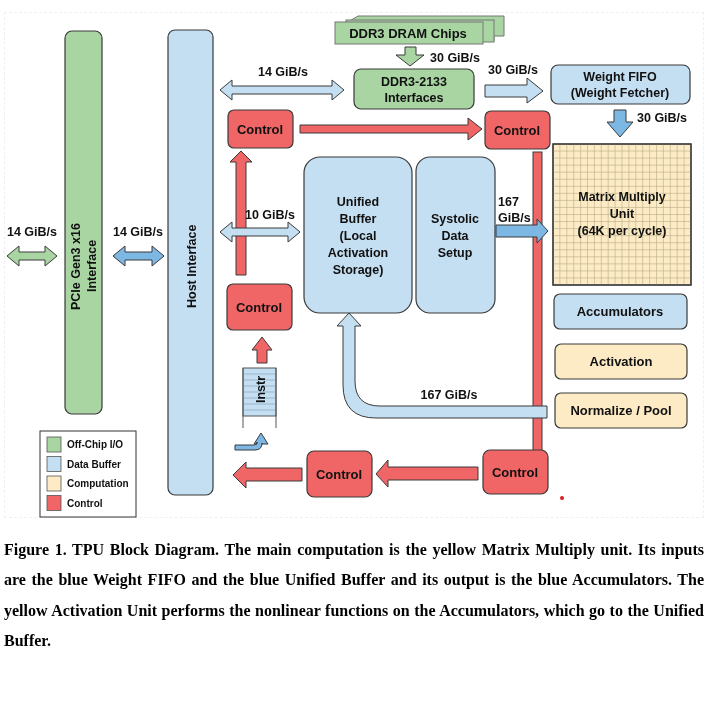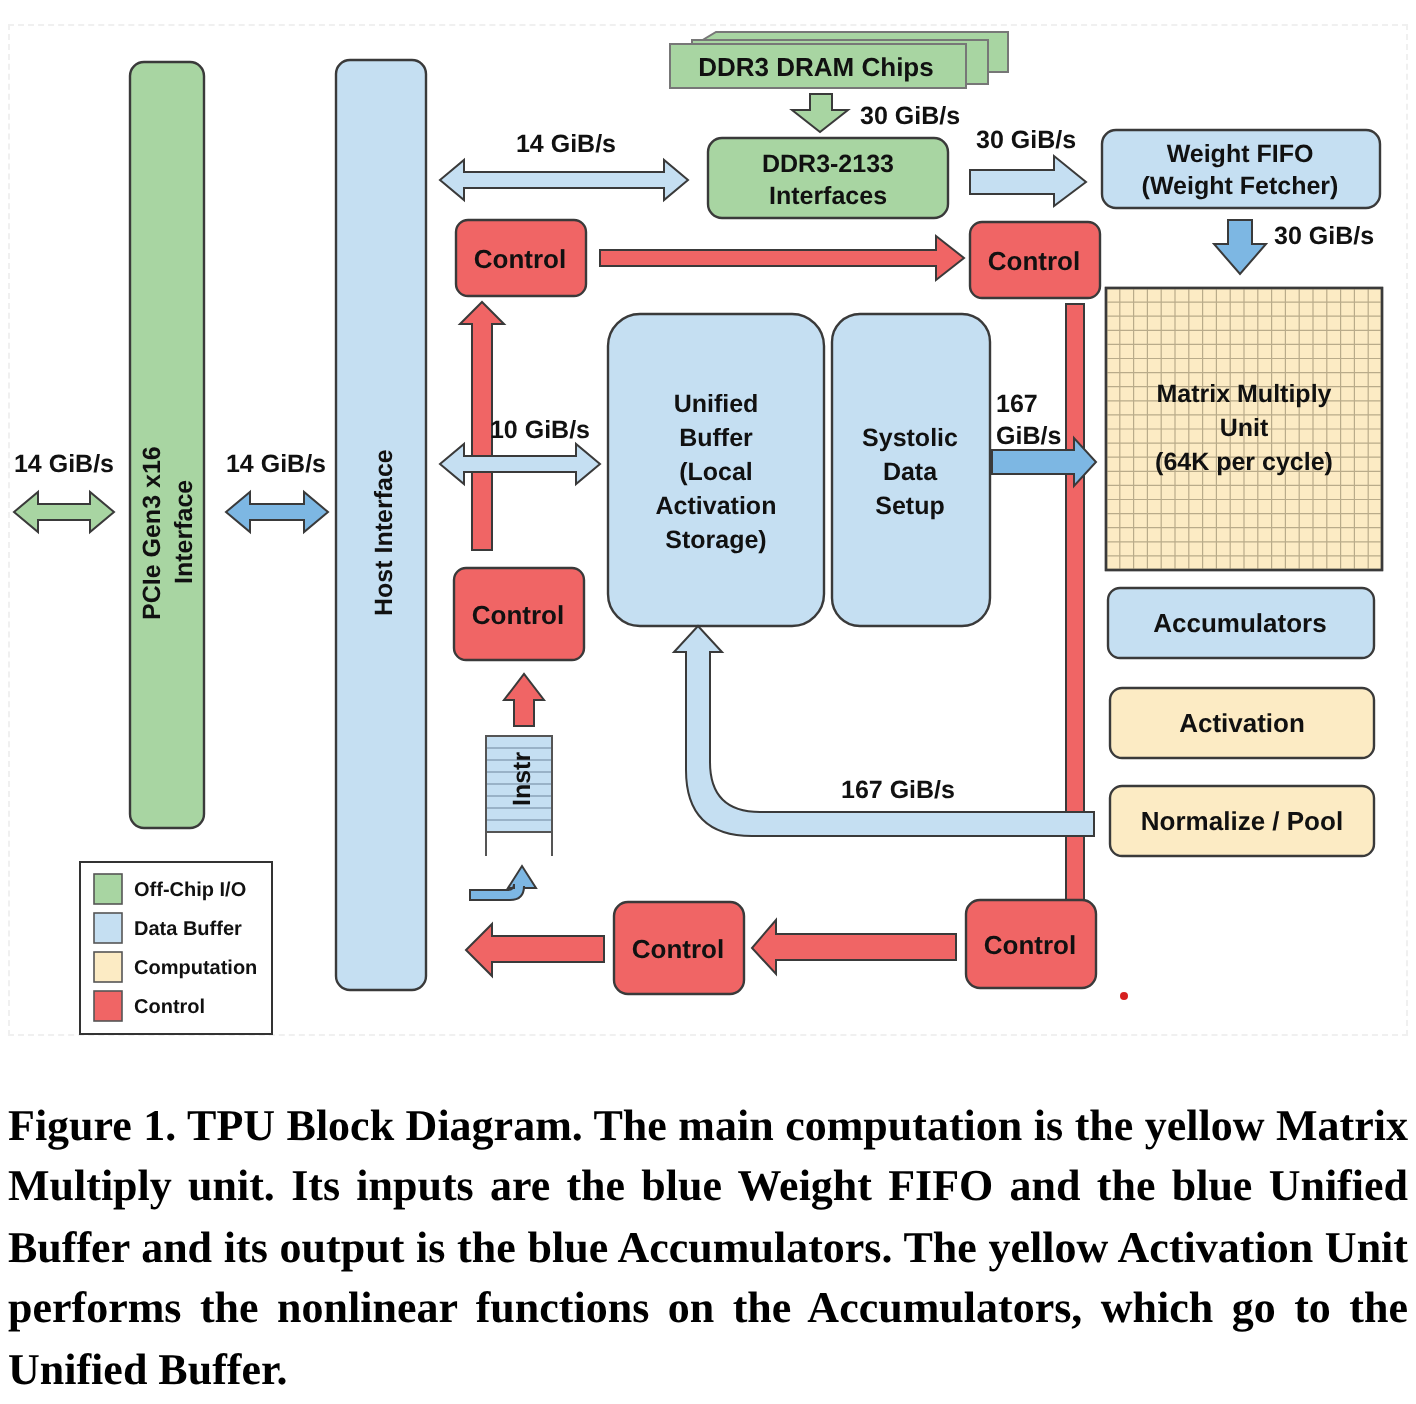--- a/index.html
+++ b/index.html
@@ -1,22 +1,22 @@
 <!DOCTYPE html>
 <html><head>
 <meta charset="utf-8">
 <style>
   html, body { margin: 0; padding: 0; background: #ffffff; }
   body { width: 708px; height: 702px; position: relative; overflow: hidden; }
   #diagram { position: absolute; left: 0; top: 0; width: 708px; height: 520px; }
   svg text { font-family: "Liberation Sans", sans-serif; font-weight: bold; fill: #111; }
   .caption {
-    position: absolute; left: 4px; top: 548px; width: 700px;
+    position: absolute; left: 4px; top: 535px; width: 700px;
     font-family: "Liberation Serif", serif; font-weight: bold;
-    font-size: 22px; line-height: 30.4px; color: #000;
+    font-size: 16px; line-height: 30.4px; color: #000;
     text-align: justify; text-align-last: left; margin: 0;
   }
   .frame { position: absolute; left: 4px; top: 12px; width: 700px; height: 506px;
     border: 1px dashed #f0f0f0; box-sizing: border-box; pointer-events: none; }
 </style>
 </head>
 <body>
 
 <div class="frame"></div>
 

